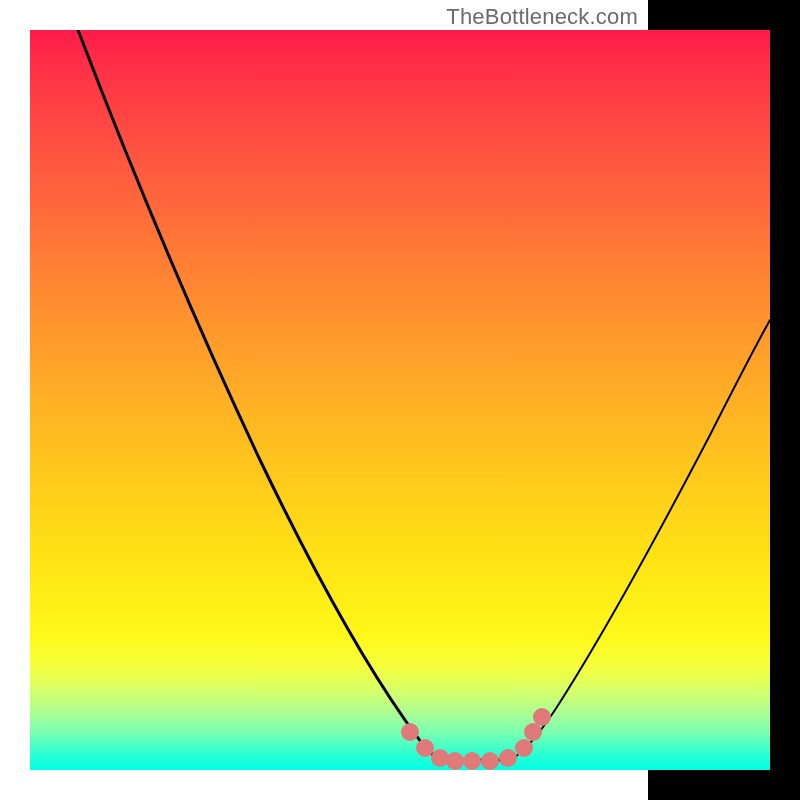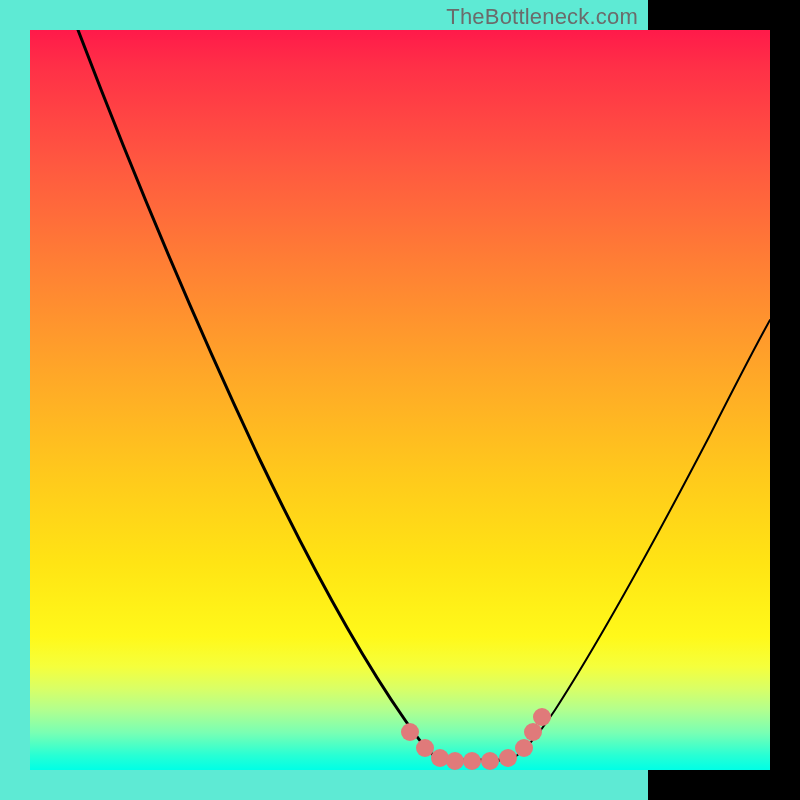--- a/index.html
+++ b/index.html
@@ -10,21 +10,21 @@
     overflow: hidden;
     background: #000;
     font-family: Arial, Helvetica, sans-serif;
   }
   .frame {
     position: absolute;
     top: 0;
     left: 0;
     width: 648px;
     height: 800px;
-    background: #5eead4;
+    background: #ffffff;
   }
   .plot-area {
     position: absolute;
     top: 30px;
     left: 30px;
     width: 740px;
     height: 740px;
     overflow: hidden;
   }
   .gradient {

